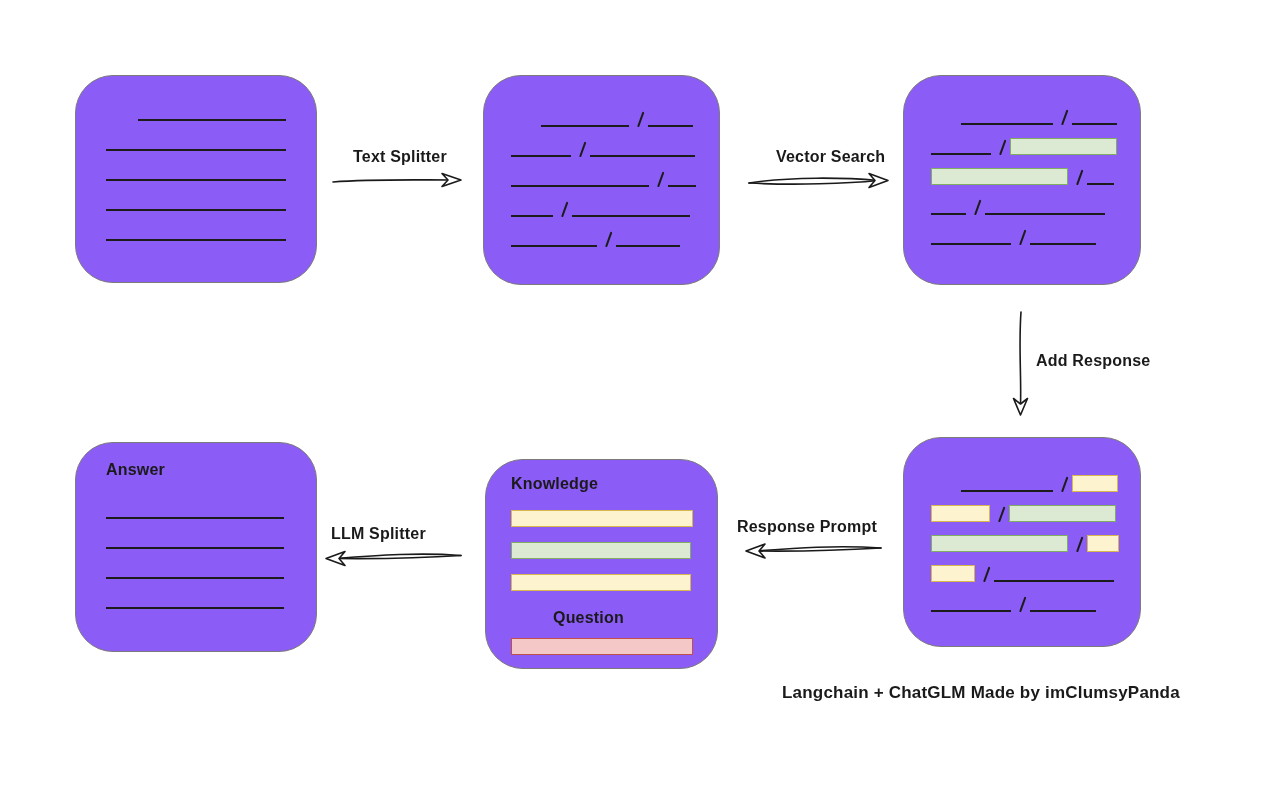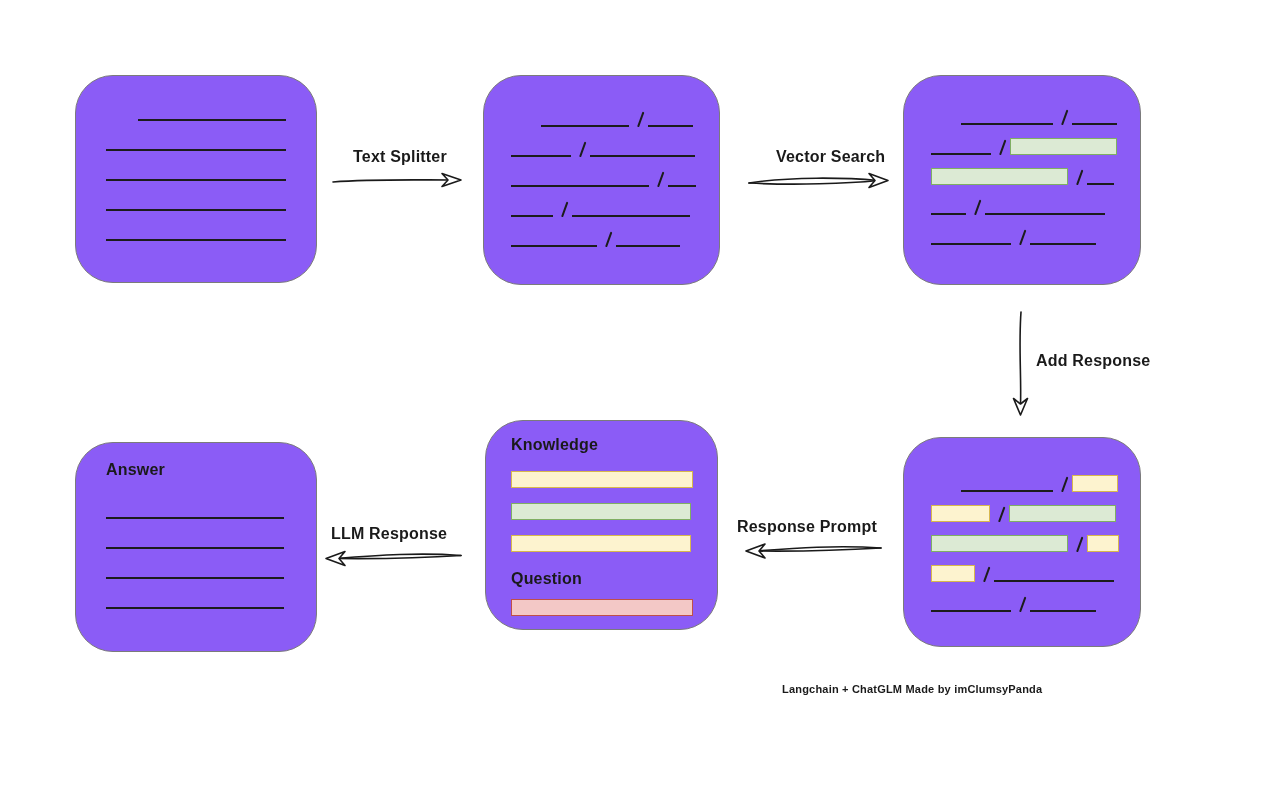--- a/index.html
+++ b/index.html
@@ -21,21 +21,21 @@
   }
   .seg-chip{height:15px;border:1.5px solid;box-sizing:content-box;flex:none;margin-bottom:0;}
   .chip-yellow{background:var(--yellow-fill,#fdf3cf);border-color:var(--yellow-border,#d8b74d);}
   .chip-green{background:var(--green-fill,#dcead4);border-color:var(--green-border,#7fae63);}
   .chip-red{background:var(--red-fill,#f3c8c6);border-color:var(--red-border,#bf4f4a);}
   .box-title{font-size:16px;font-weight:600;letter-spacing:.2px;line-height:22px;}
   .arrow-label{
     position:absolute;font-size:16px;font-weight:600;letter-spacing:.2px;white-space:nowrap;
   }
   .caption{
-    position:absolute;left:782px;top:683px;font-size:11px;font-weight:600;letter-spacing:.2px;white-space:nowrap;
+    position:absolute;left:782px;top:683px;font-size:17px;font-weight:600;letter-spacing:.2px;white-space:nowrap;
   }
   .chips{display:flex;flex-direction:column;}
   .chips .seg-chip{margin-top:15px;}
   svg.arrows{position:absolute;left:0;top:0;pointer-events:none;}
 </style>
 </head>
 <body>
 
 <div id="canvas">
 
@@ -142,29 +142,29 @@
           <div class="seg-line" style="width: 120px;"></div>
         </div>
         <div class="seg-row">
           <div class="seg-line" style="width: 80px;"></div>
           <div class="seg-slash"></div>
           <div class="seg-line" style="width: 66px;"></div>
         </div>
       </div>
   </div>
 
-  <div class="box" style="left:485px;top:420px;width:233px;height:210px;">
+  <div class="box" style="left:485px;top:459px;width:233px;height:210px;">
     <div style="padding:13px 0 0 25px;">
       <div class="box-title">Knowledge</div>
       <div class="chips">
           <div class="seg-chip chip-yellow" style="width: 180px;"></div>
           <div class="seg-chip chip-green" style="width: 178px;"></div>
           <div class="seg-chip chip-yellow" style="width: 178px;"></div>
         </div>
-      <div class="box-title" style="margin-top:16px;">Question</div>
+      <div class="box-title" style="margin-top:16px;margin-left:42px;">Question</div>
       <div class="chips" style="margin-top:-6px;">
           <div class="seg-chip chip-red" style="width: 180px;"></div>
         </div>
     </div>
   </div>
 
   <div class="box" style="left:75px;top:442px;width:242px;height:210px;">
     <div style="padding:16px 0 0 30px;">
       <div class="box-title">Answer</div>
       <div class="rows" style="margin-top:8px;">
@@ -181,21 +181,21 @@
             <div class="seg-line" style="width: 178px;"></div>
           </div>
         </div>
     </div>
   </div>
 
   <div class="arrow-label" style="left:353px;top:148px;">Text Splitter</div>
   <div class="arrow-label" style="left:776px;top:148px;">Vector Search</div>
   <div class="arrow-label" style="left:1036px;top:352px;">Add Response</div>
   <div class="arrow-label" style="left:737px;top:518px;">Response Prompt</div>
-  <div class="arrow-label" style="left:331px;top:525px;">LLM Response</div>
+  <div class="arrow-label" style="left:331px;top:525px;">LLM Splitter</div>
 
   <svg class="arrows" width="1262" height="792" viewBox="0 0 1262 792">
     <g stroke="#1a1a1a" stroke-width="1.6" fill="none" stroke-linecap="round" stroke-linejoin="round">
 
       <g>
         <path d="M333 182 C372 179 415 180 450 180"></path>
         <path d="M442 173.5 L461 180 L442 186.5 L448 180 Z" fill="#ffffff"></path>
       </g>
 
       <g>

